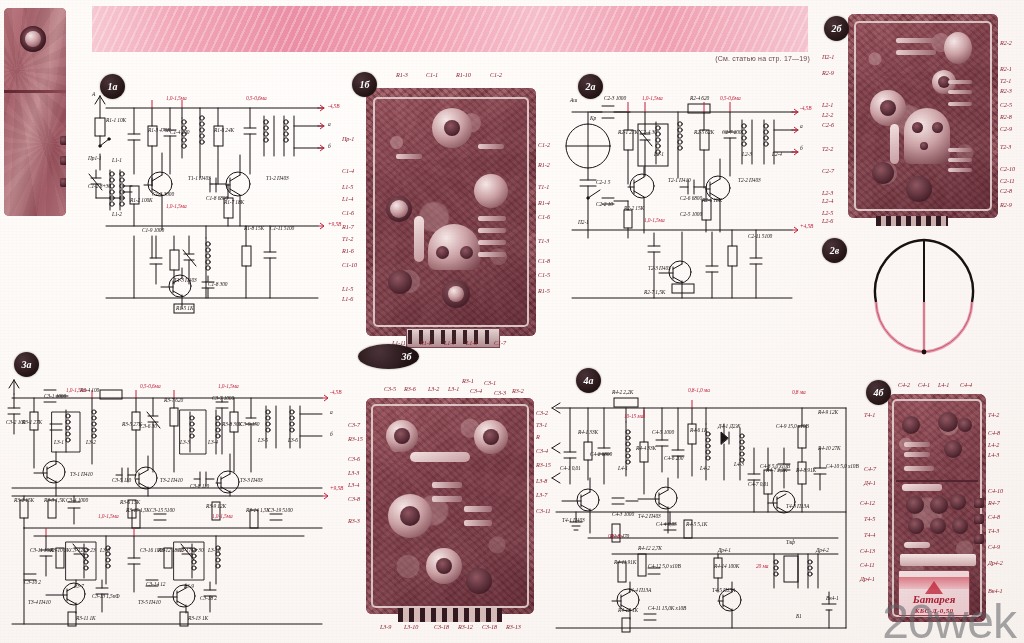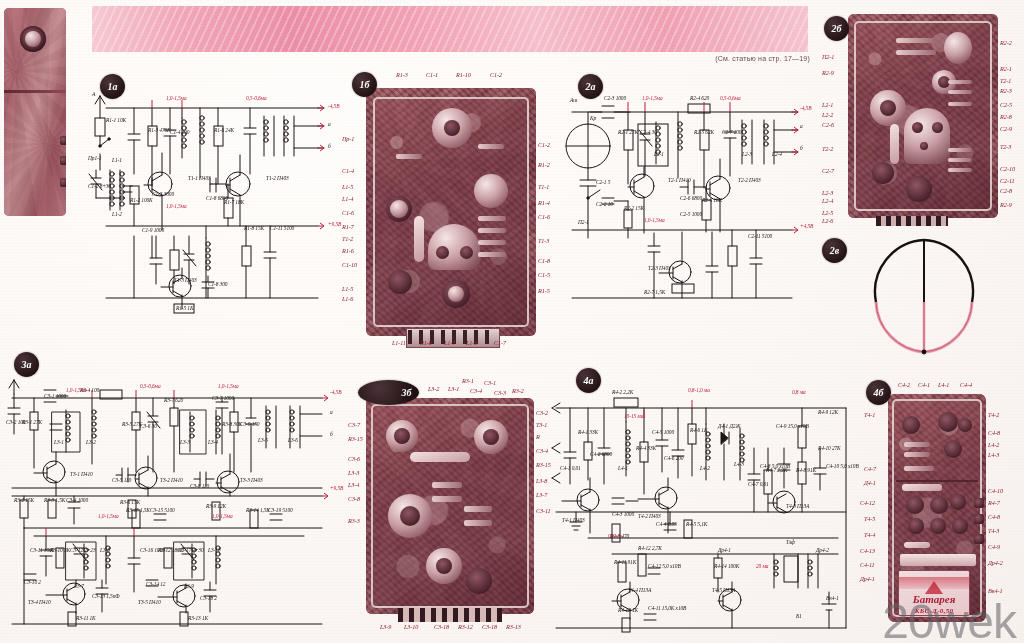--- a/index.html
+++ b/index.html
@@ -787,21 +787,21 @@
   <div class="lbl red sm" style="left:66px;top:388px;">1,0-1,5ма</div>
   <div class="lbl red sm" style="left:140px;top:384px;">0,5-0,6ма</div>
   <div class="lbl red sm" style="left:218px;top:384px;">1,0-1,5ма</div>
   <div class="lbl red sm" style="left:98px;top:514px;">1,0-1,5ма</div>
   <div class="lbl red sm" style="left:212px;top:514px;">1,0-1,5ма</div>
   <div class="lbl red sm" style="left:330px;top:390px;">-4,5В</div>
   <div class="lbl red sm" style="left:330px;top:486px;">+9,5В</div>
   <div class="lbl blk sm" style="left:330px;top:410px;">а</div>
   <div class="lbl blk sm" style="left:330px;top:432px;">б</div>
 
-  <div class="badge" style="left:358px;top:380px;padding-left:36px;">3б</div>
+  <div class="badge" style="left:358px;top:344px;padding-left:36px;">3б</div>
   <div class="photo" style="left:366px;top:398px;width:168px;height:216px;border-radius:6px;">
     <div class="ph-tex"></div>
       <div class="ph-grain"></div>
     <div class="chassis" style="left:5px;top:6px;right:5px;bottom:6px;"></div>
     <div class="part p-l" style="left:20px;top:22px;width:32px;height:32px;"></div>
     <div class="part p-d" style="left:28px;top:30px;width:16px;height:16px;"></div>
     <div class="part p-l" style="left:108px;top:22px;width:34px;height:34px;"></div>
     <div class="part p-d" style="left:117px;top:31px;width:16px;height:16px;"></div>
     <div class="part p-l" style="left:22px;top:96px;width:44px;height:44px;"></div>
     <div class="part p-d" style="left:34px;top:108px;width:20px;height:20px;"></div>

